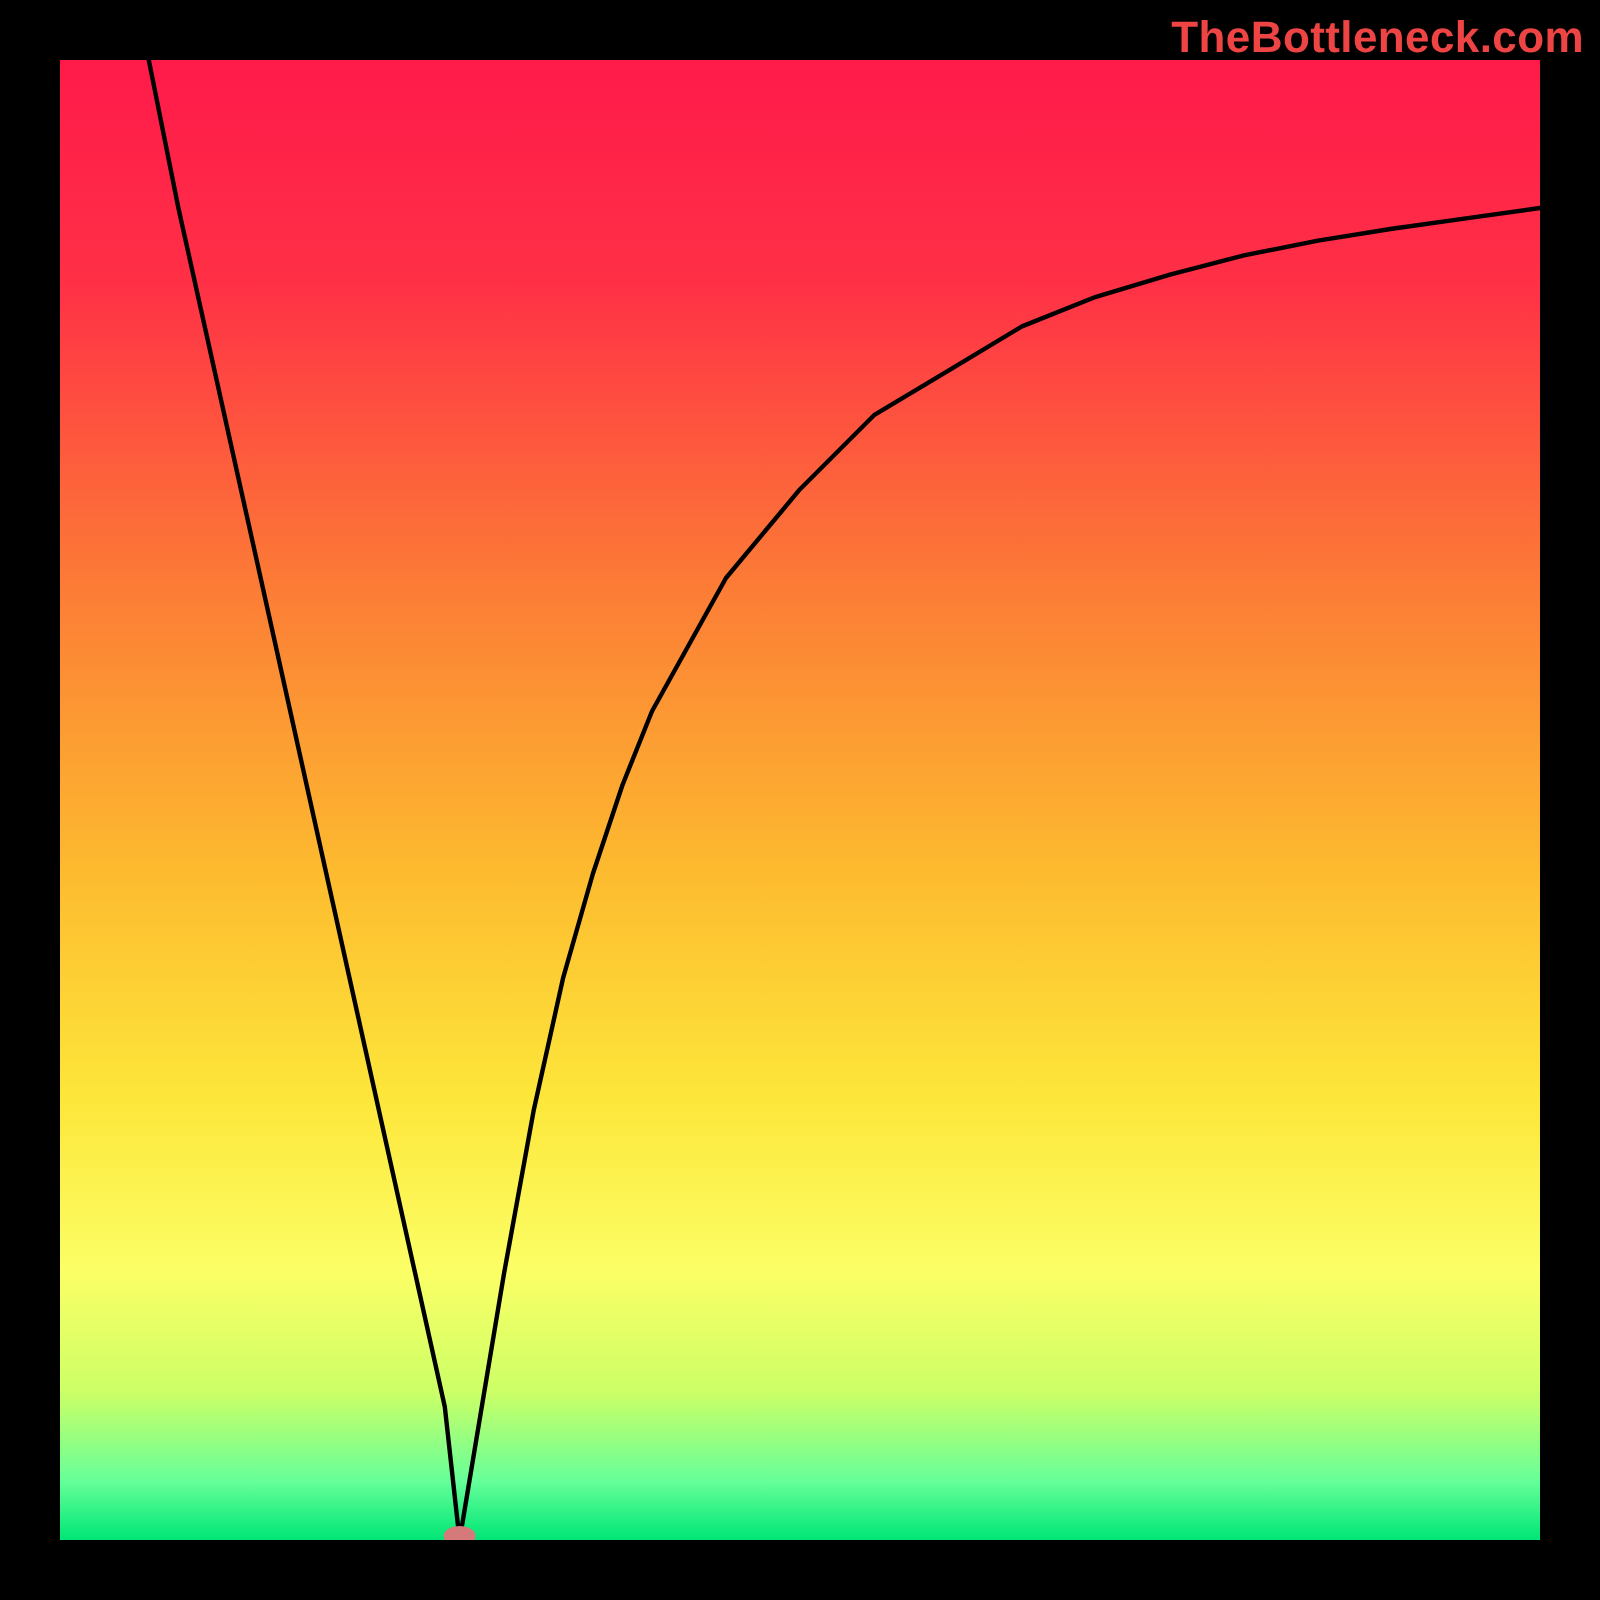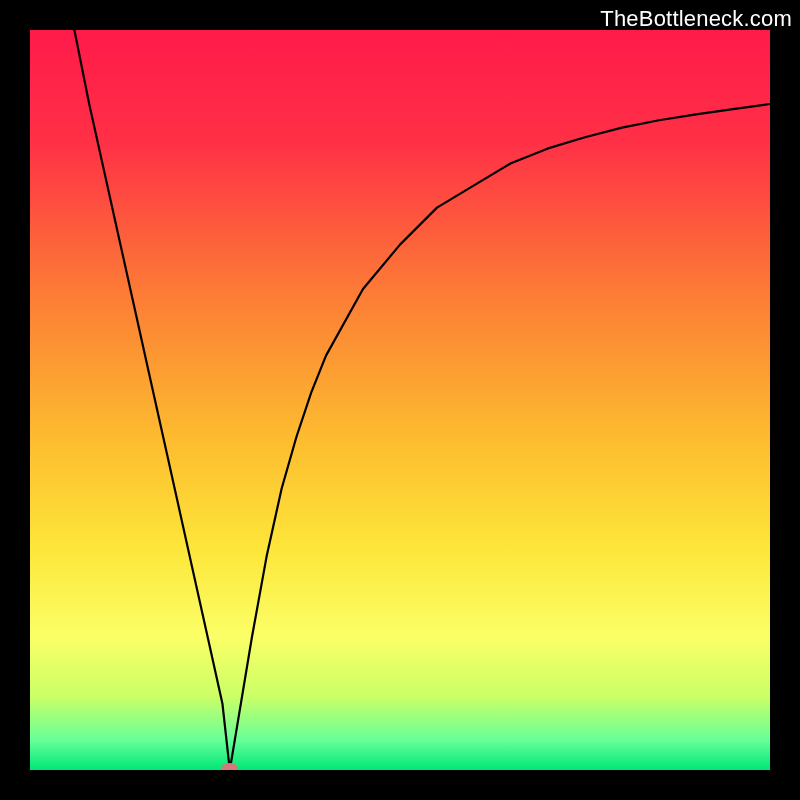--- a/index.html
+++ b/index.html
@@ -23,23 +23,23 @@
     position: absolute;
     left: 0;
     top: 0;
     width: 740px;
     height: 740px;
   }
   .watermark {
     position: absolute;
     top: 6px;
     right: 8px;
-    color: #ffffff;
+    color: #ef4444;
     font-size: 22px;
-    font-weight: 400;
+    font-weight: 700;
     letter-spacing: 0.2px;
   }
 </style>
 </head>
 <body>
 
 <div class="frame">
   <svg class="gradient" viewBox="0 0 740 740" preserveAspectRatio="none">
     <defs>
       <linearGradient id="bg-grad" x1="0" y1="0" x2="0" y2="1">

